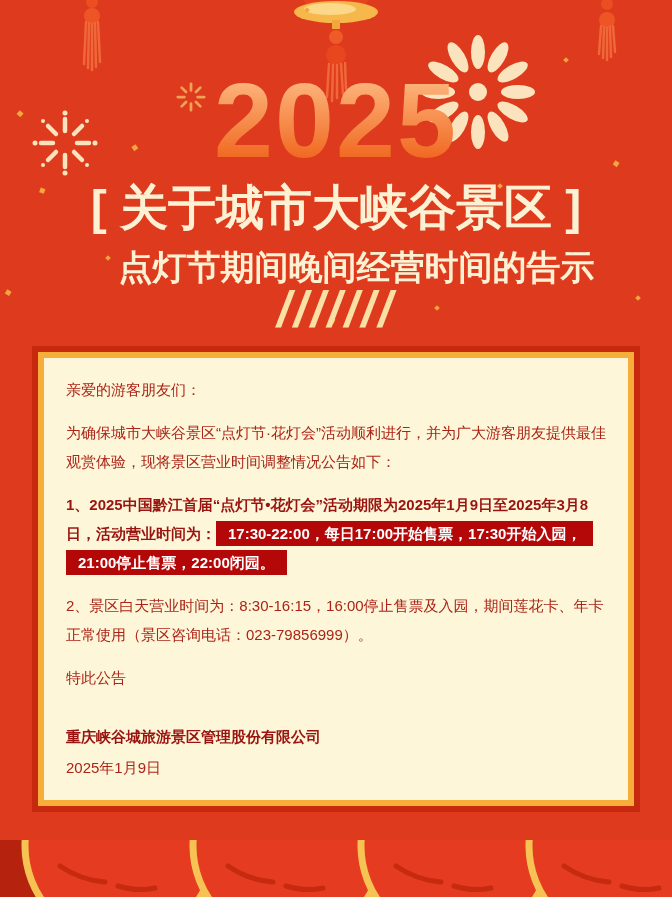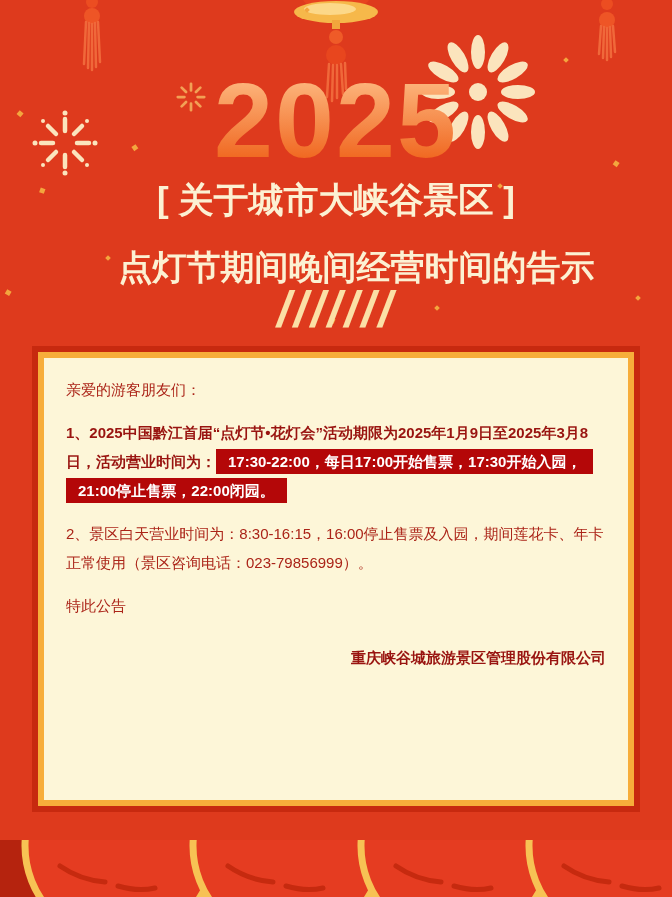--- a/index.html
+++ b/index.html
@@ -18,21 +18,21 @@
   .deco-top{position:absolute;left:0;top:0;z-index:1;}
   .year{
     position:absolute;left:0;top:67px;width:672px;text-align:center;z-index:2;
     font-size:106px;font-weight:700;line-height:1;letter-spacing:2px;
     background:linear-gradient(180deg,var(--year-top) 0%,var(--year-bottom) 100%);
     -webkit-background-clip:text;background-clip:text;
     color:transparent;-webkit-text-fill-color:transparent;
   }
   .title{
     position:absolute;left:0;top:178px;width:672px;text-align:center;z-index:3;
-    font-size:35px;font-weight:800;line-height:1.25;color:var(--cream);
+    font-size:48px;font-weight:800;line-height:1.25;color:var(--cream);
   }
   .subtitle{
     position:absolute;left:0;top:246px;width:672px;text-align:center;z-index:3;
     font-size:34px;font-weight:800;line-height:1.25;color:var(--cream);padding-left:41px;
   }
   .slashes{
     position:absolute;left:0;top:284px;width:672px;text-align:center;z-index:3;
     font-size:50px;font-weight:800;font-style:italic;letter-spacing:3px;
     color:var(--slash);line-height:1;
   }
@@ -44,21 +44,21 @@
     padding:17px 22px 14px 22px;
     color:var(--text);font-size:15px;line-height:29px;
     overflow:hidden;
   }
   .card p.line{margin:0 0 14px 0;}
   .card p.bold{font-weight:bold;color:var(--bold-text);}
   .hl{
     background:var(--hl-bg);color:var(--hl-text);font-weight:bold;
     padding:4px 12px;box-decoration-break:clone;-webkit-box-decoration-break:clone;
   }
-  .signature{margin-top:22px;text-align:right;line-height:31px;}
+  .signature{margin-top:29px;text-align:left;line-height:31px;}
   .signature .company{font-weight:bold;color:var(--bold-text);}
   .signature .sig-date{color:var(--text);}
   .bottom-band{position:absolute;left:0;bottom:0;z-index:3;display:block;}
 </style>
 </head>
 <body>
 
 <div class="poster">
 
   <svg class="deco-top" width="672" height="345" viewBox="0 0 672 345" aria-hidden="true">
@@ -143,25 +143,27 @@
     </g>
   </svg>
 
   <div class="year">2025</div>
   <h1 class="title">[ 关于城市大峡谷景区 ]</h1>
   <h2 class="subtitle">点灯节期间晚间经营时间的告示</h2>
   <div class="slashes">///////</div>
 
   <div class="card">
     <p class="line">亲爱的游客朋友们：</p>
+    <p class="line">为确保城市大峡谷景区“点灯节·花灯会”活动顺利进行，并为广大游客朋友提供最佳观赏体验，现将景区营业时间调整情况公告如下：</p>
     <p class="line bold"><span>1、2025中国黔江首届“点灯节•花灯会”活动期限为2025年1月9日至2025年3月8日，活动营业时间为：</span><span class="hl">17:30-22:00，每日17:00开始售票，17:30开始入园，</span><br><span class="hl">21:00停止售票，22:00闭园。</span></p>
     <p class="line">2、景区白天营业时间为：8:30-16:15，16:00停止售票及入园，期间莲花卡、年卡正常使用（景区咨询电话：023-79856999）。</p>
     <p class="line">特此公告</p>
     <div class="signature">
       <p class="company">重庆峡谷城旅游景区管理股份有限公司</p>
+      <p class="sig-date">2025年1月9日</p>
     </div>
   </div>
 
   <svg class="bottom-band" width="672" height="57" viewBox="0 0 672 57" aria-hidden="true">
     <rect width="672" height="57" fill="#b5230e"></rect>
     <g>
       <circle cx="120" cy="6" r="95" fill="#e53c21" stroke="#f7c254" stroke-width="7"></circle>
       <path d="M60 26 Q80 40 105 42 M118 46 Q138 52 155 48" stroke="#c62a0f" stroke-width="5" stroke-linecap="round" fill="none"></path>
       <circle cx="288" cy="6" r="95" fill="#e53c21" stroke="#f7c254" stroke-width="7"></circle>
       <path d="M228 26 Q248 40 273 42 M286 46 Q306 52 323 48" stroke="#c62a0f" stroke-width="5" stroke-linecap="round" fill="none"></path>

